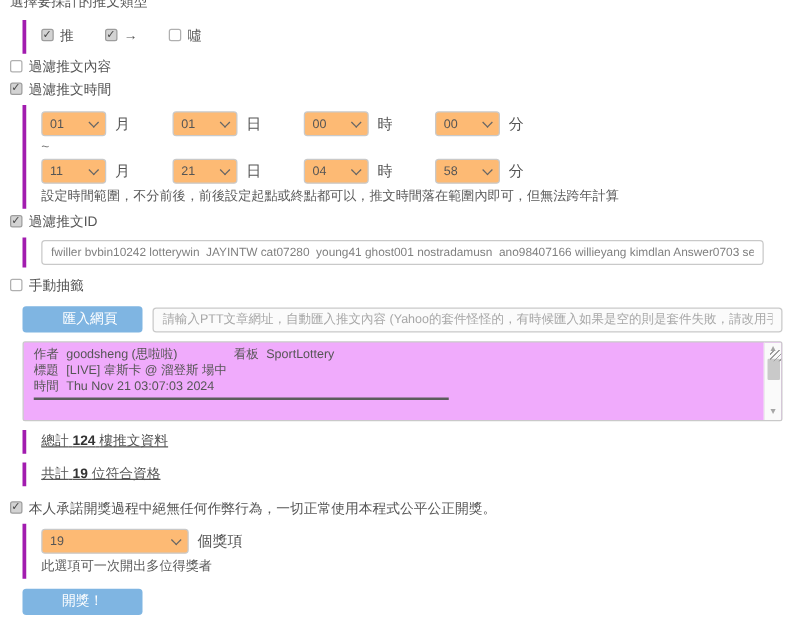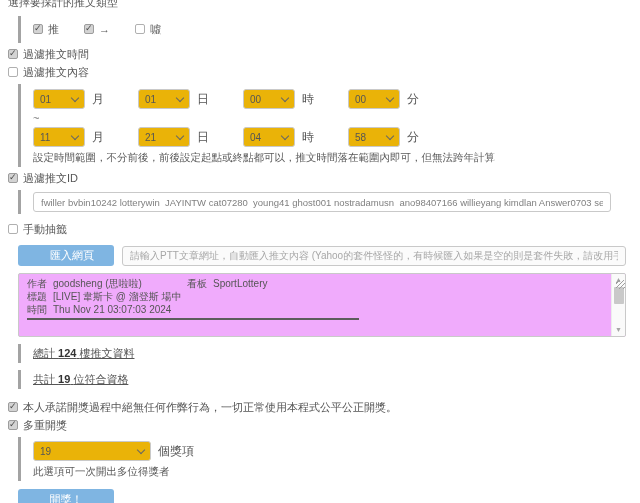--- a/index.html
+++ b/index.html
@@ -6,34 +6,34 @@
   body{
     width:640px;height:503px;overflow:hidden;
     font-family:"Liberation Sans","DejaVu Sans",sans-serif;
     color:#555;font-size:11px;
   }
   .page{padding:0 0 0 8px;position:relative;}
   .lbl{color:#555;}
   .top-label{margin:-4px 0 7px 0;line-height:13px;}
 
   
-  .bq{margin:0 0 0 10px;border-left:3px solid #a3a3a3;padding:2px 0 2px 12px;}
+  .bq{margin:0 0 0 10px;border-left:3px solid #a21caf;padding:2px 0 2px 12px;}
 
   
   .cb{display:inline-block;width:10px;height:10px;border:1px solid #b0b0b0;border-radius:2px;
       background:#fff;vertical-align:-1px;margin-right:5px;position:relative;box-sizing:border-box;}
   .cb.checked{background:#d3d3d3;border-color:#9d9d9d;}
   .cb.checked::after{content:"✓";position:absolute;left:0px;top:-3px;font-size:9px;color:#4a4a4a;}
   .cbrow{margin:5px 0;line-height:13px;}
   .cbitem{margin-right:22px;}
 
   
   .sel{display:inline-flex;justify-content:space-between;align-items:center;
        width:52px;height:20px;box-sizing:border-box;border:1px solid #c9c9c9;border-radius:3px;
-       background:#eab308;padding:0 6px;font-size:10px;color:#555;vertical-align:middle;}
+       background:#fdba74;padding:0 6px;font-size:10px;color:#555;vertical-align:middle;}
   .sel.wide{width:118px;}
   .chev{width:5px;height:5px;border-right:1.4px solid #666;border-bottom:1.4px solid #666;
         transform:rotate(45deg);margin-top:-3px;flex:0 0 auto;}
   .selunit{margin:0 34px 0 7px;font-size:12px;color:#555;vertical-align:middle;}
   .selrow{margin:3px 0;}
   .tilde{margin:1px 0;color:#777;}
   .hint{margin:4px 0 1px 0;line-height:13px;font-size:10.5px;color:#5a5a5a;}
 
   .textinput{box-sizing:border-box;height:20px;border:1px solid #c9c9c9;border-radius:3px;
        background:#fff;color:#808080;font-size:9.5px;padding:0 7px;
@@ -80,25 +80,25 @@
 
   <div class="bq">
     <div class="cbrow">
       <span class="cbitem"><span class="cb checked"></span><span>推</span></span>
       <span class="cbitem"><span class="cb checked"></span><span>→</span></span>
       <span class="cbitem"><span class="cb"></span><span>噓</span></span>
     </div>
   </div>
 
   <div class="cbrow">
+    <span class="cb"></span><span>過濾推文內容</span>
+  </div>
+
+  <div class="cbrow">
     <span class="cb checked"></span><span>過濾推文時間</span>
-  </div>
-
-  <div class="cbrow">
-    <span class="cb"></span><span>過濾推文內容</span>
   </div>
 
   <div class="bq">
     <div class="selrow">
       <span class="sel">
           <span>01</span>
           <span class="chev"></span>
         </span><span class="selunit">月</span><span class="sel">
           <span>01</span>
           <span class="chev"></span>
@@ -171,23 +171,20 @@
   <div class="bq stat-row">
     <span>共計</span>
     <span class="stat-num">19</span>
     <span>位符合資格</span>
   </div>
 
   <div class="cbrow" style="margin-top:12px">
     <span class="cb checked"></span><span>本人承諾開獎過程中絕無任何作弊行為，一切正常使用本程式公平公正開獎。</span>
   </div>
 
-  <div class="cbrow">
-    <span class="cb checked"></span><span>多重開獎</span>
-  </div>
 
   <div class="bq">
     <div class="prize-row">
       <span class="sel wide">
           <span>19</span>
           <span class="chev"></span>
         </span><span class="selunit" style="margin-right:0">個獎項</span>
     </div>
     <div class="hint">此選項可一次開出多位得獎者</div>
   </div>

